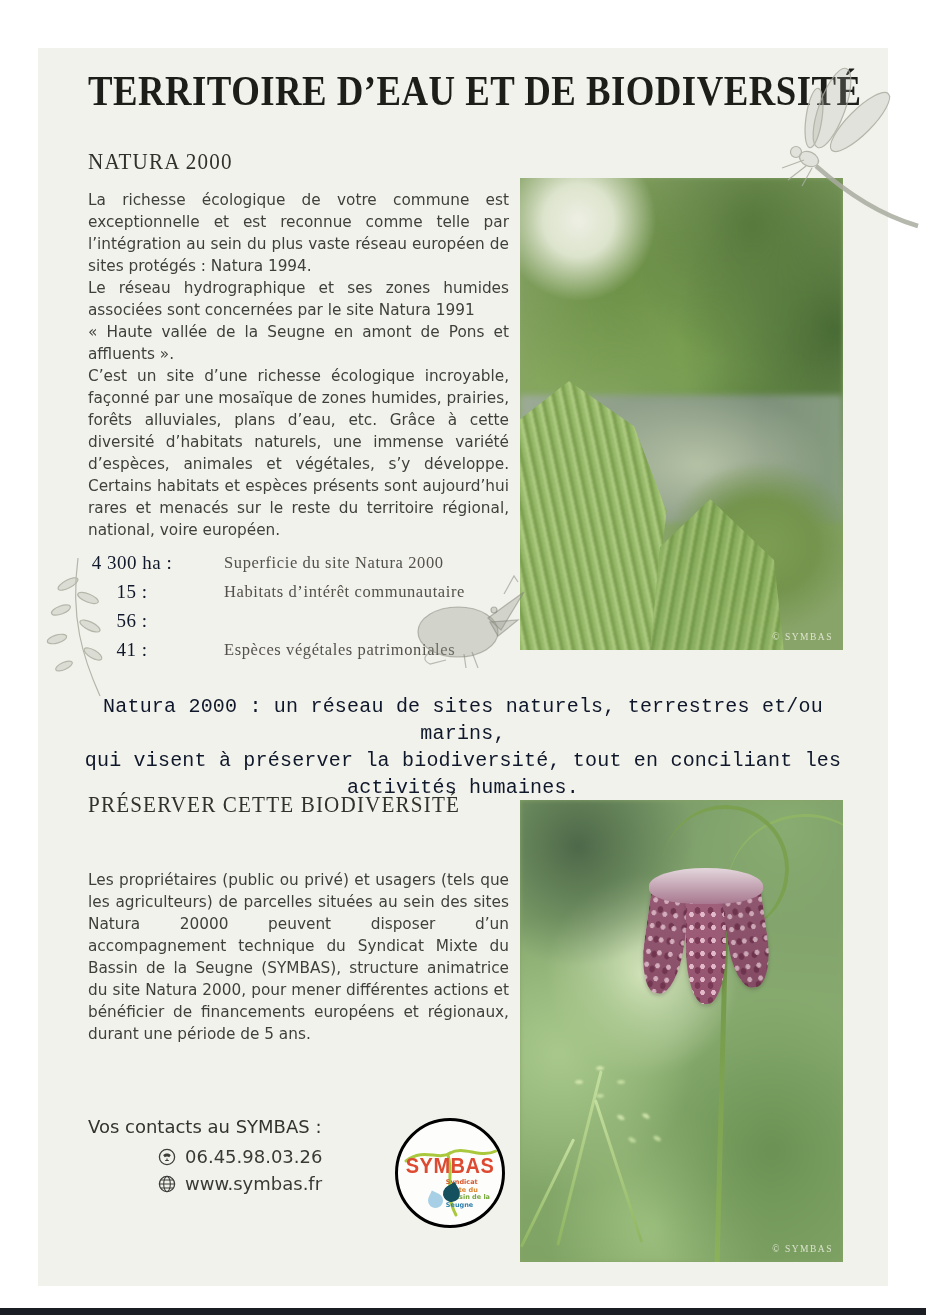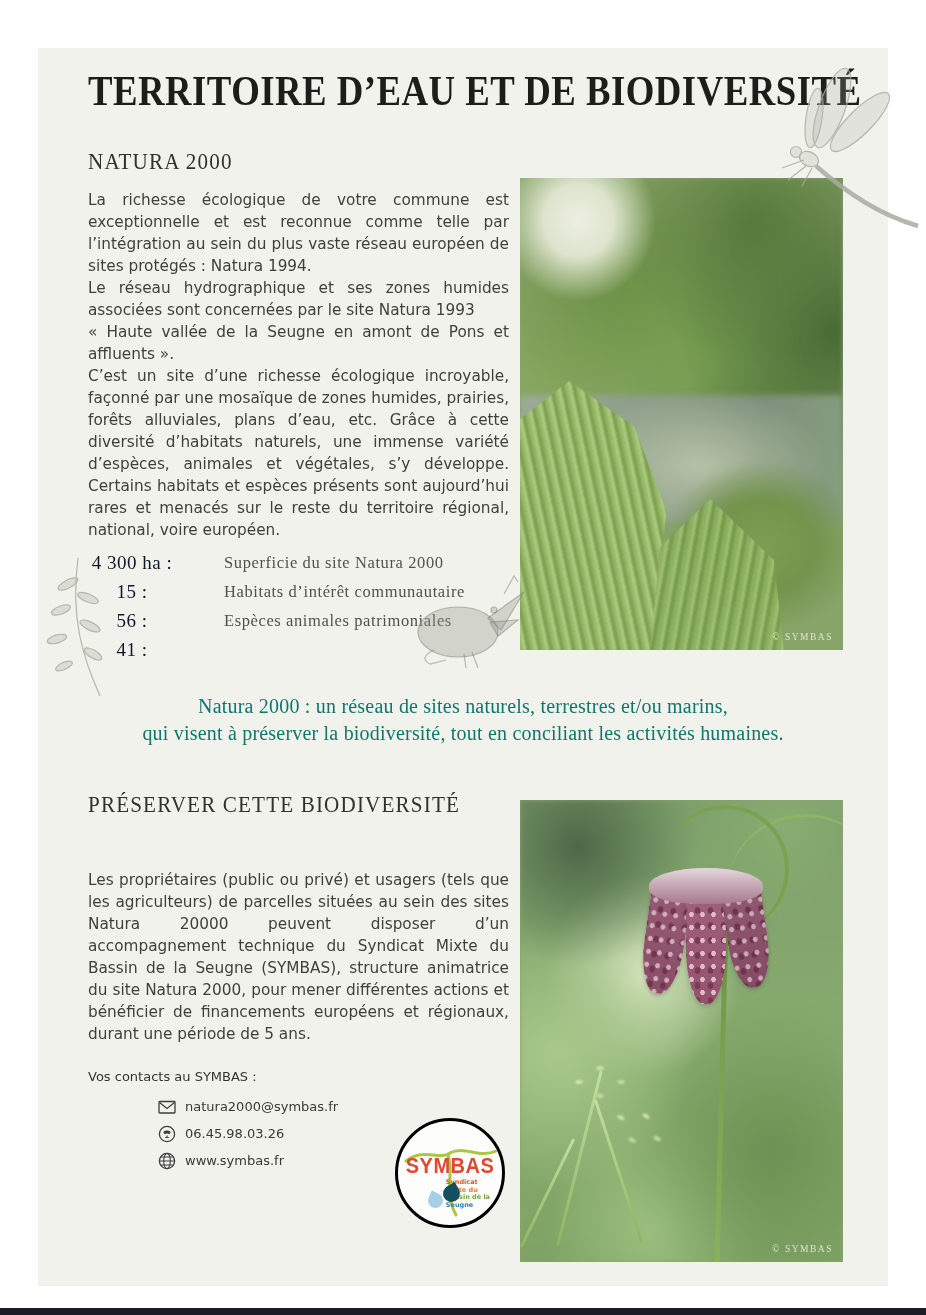--- a/index.html
+++ b/index.html
@@ -26,26 +26,26 @@
 
   
   .stats{position:absolute;left:18px;top:500px;width:470px;font-family:"Liberation Serif","DejaVu Serif",serif;color:#53514a;}
   .stat-row{display:flex;line-height:29px;}
   .stat-value{width:152px;text-align:center;font-size:19px;letter-spacing:0.5px;color:#0f172a;}
   .stat-label{margin-left:16px;font-size:16.5px;letter-spacing:0.6px;}
 
   
   .quote{
     position:absolute;left:25px;top:645px;width:800px;text-align:center;
-    font-family:Liberation Serif, serif;font-size:20px;line-height:27px;color:#0f766e;letter-spacing:0.2px;
+    font-family:Liberation Mono, monospace;font-size:20px;line-height:27px;color:#0f172a;letter-spacing:0.2px;
   }
   .quote div{margin:0;}
 
   
-  .contacts{position:absolute;left:50px;top:1018px;width:340px;font-size:13px;color:#34342f;}
+  .contacts{position:absolute;left:50px;top:1068px;width:340px;font-size:18px;color:#34342f;}
   .contacts-heading{margin:0 0 5px 0;line-height:22px;}
   .contact-rows{margin-left:70px;}
   .contact-row{display:flex;align-items:center;gap:9px;line-height:27px;}
   .contact-row .ctext{color:#3a3a35;}
   .cicon{flex:0 0 auto;display:inline-flex;}
 
   
   .photo{position:absolute;width:323px;overflow:hidden;z-index:1;background:#88a468;}
   .photo .layer{position:absolute;}
   .credit{position:absolute;right:10px;bottom:8px;font-size:9.5px;letter-spacing:1.5px;
@@ -151,21 +151,21 @@
       <ellipse cx="43" cy="103" rx="10" ry="7" transform="rotate(25 43 103)"></ellipse>
       <path d="M50,110 Q75,132 100,147 T152,170" fill="none" stroke-width="4.5"></path>
       <path d="M38,104 L16,112 M40,110 L22,124 M46,112 L36,130" fill="none"></path>
     </g>
   </svg>
 
   <h2 class="section-heading" style="top:100px;">NATURA 2000</h2>
 
   <div class="bodycol" style="top:141px;">
     <p>La richesse écologique de votre commune est exceptionnelle et est reconnue comme telle par l’intégration au sein du plus vaste réseau européen de sites protégés : Natura 1994.</p>
-    <p>Le réseau hydrographique et ses zones humides associées sont concernées par le site Natura 1993</p>
+    <p>Le réseau hydrographique et ses zones humides associées sont concernées par le site Natura 1991</p>
     <p>« Haute vallée de la Seugne en amont de Pons et affluents ».</p>
     <p>C’est un site d’une richesse écologique incroyable, façonné par une mosaïque de zones humides, prairies, forêts alluviales, plans d’eau, etc. Grâce à cette diversité d’habitats naturels, une immense variété d’espèces, animales et végétales, s’y développe. Certains habitats et espèces présents sont aujourd’hui rares et menacés sur le reste du territoire régional, national, voire européen.</p>
   </div>
 
   <svg id="plant-sprig" class="sketch" width="95" height="155" viewBox="0 0 95 155">
     <g stroke="#b3b6a9" fill="rgba(179,182,169,0.35)" stroke-width="1.2">
       <path d="M62,150 C45,112 32,72 40,12" fill="none"></path>
       <ellipse cx="30" cy="38" rx="11" ry="4" transform="rotate(-28 30 38)"></ellipse>
       <ellipse cx="50" cy="52" rx="11" ry="4" transform="rotate(22 50 52)"></ellipse>
       <ellipse cx="23" cy="64" rx="10" ry="4" transform="rotate(-20 23 64)"></ellipse>
@@ -180,24 +180,24 @@
     <div class="stat-row">
       <span class="stat-value">4 300 ha :</span>
       <span class="stat-label">Superficie du site Natura 2000</span>
     </div>
     <div class="stat-row">
       <span class="stat-value">15 :</span>
       <span class="stat-label">Habitats d’intérêt communautaire</span>
     </div>
     <div class="stat-row">
       <span class="stat-value">56 :</span>
-      <span class="stat-label">Espèces animales patrimoniales</span>
     </div>
     <div class="stat-row">
       <span class="stat-value">41 :</span>
+      <span class="stat-label">Espèces végétales patrimoniales</span>
     </div>
   </div>
 
   <svg id="frog" class="sketch" width="125" height="112" viewBox="0 0 125 112">
     <g stroke="rgba(125,127,115,0.5)" fill="rgba(152,154,142,0.35)" stroke-width="1.2">
       <ellipse cx="52" cy="72" rx="40" ry="25"></ellipse>
       <path d="M82,58 L118,32 L95,70 Z"></path>
       <path d="M84,62 L112,60 L92,76 Z"></path>
       <path d="M98,34 L108,16 L112,22" fill="none"></path>
       <path d="M28,90 Q12,98 24,104 L40,100" fill="none"></path>
@@ -223,29 +223,20 @@
 
   <h2 class="section-heading" style="top:743px;">PRÉSERVER CETTE BIODIVERSITÉ</h2>
 
   <div class="bodycol" style="top:785px;">
     <p class="gap">Les propriétaires (public ou privé) et usagers (tels que les agriculteurs) de parcelles situées au sein des sites Natura 20000 peuvent disposer d’un accompagnement technique du Syndicat Mixte du Bassin de la Seugne (SYMBAS), structure animatrice du site Natura 2000, pour mener différentes actions et bénéficier de financements européens et régionaux, durant une période de 5 ans.</p>
   </div>
 
   <div class="contacts">
     <p class="contacts-heading">Vos contacts au SYMBAS :</p>
     <div class="contact-rows">
-      <div class="contact-row">
-        <span class="cicon">
-          <svg width="18" height="14" viewBox="0 0 18 14">
-            <rect x="1" y="1.5" width="16" height="11.5" rx="0.8" fill="none" stroke="#3d3d3a" stroke-width="1.3"></rect>
-            <path d="M1.5,2.5 L9,8.5 L16.5,2.5" fill="none" stroke="#3d3d3a" stroke-width="1.3"></path>
-          </svg>
-        </span>
-        <span class="ctext">natura2000@symbas.fr</span>
-      </div>
       <div class="contact-row">
         <span class="cicon">
           <svg width="18" height="18" viewBox="0 0 18 18">
             <circle cx="9" cy="9" r="7.6" fill="none" stroke="#3d3d3a" stroke-width="1.3"></circle>
             <path d="M5.2,7.2 C6.6,5 11.4,5 12.8,7.2 L11.2,9.2 C10,8.1 8,8.1 6.8,9.2 Z" fill="#3d3d3a"></path>
             <path d="M9,10.5 L9,12.5 M7.2,12.5 L10.8,12.5" stroke="#3d3d3a" stroke-width="1.1" fill="none"></path>
           </svg>
         </span>
         <span class="ctext">06.45.98.03.26</span>
       </div>

